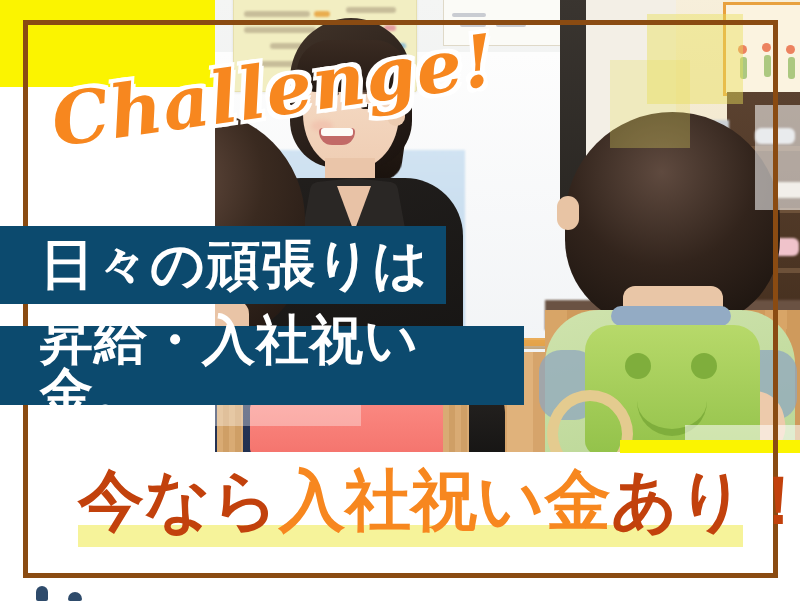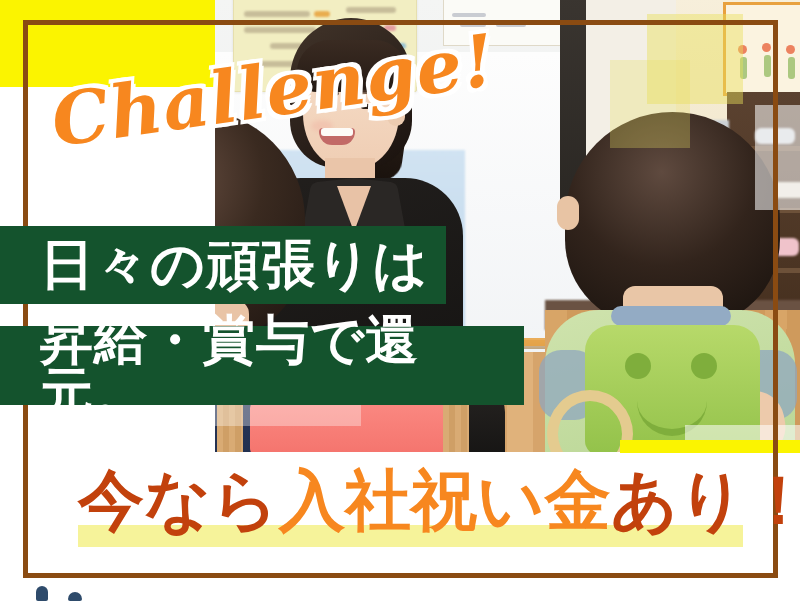--- a/index.html
+++ b/index.html
@@ -165,21 +165,21 @@
     color:#f7871f;
     white-space:nowrap;
     text-shadow:
       3px 0 0 #fff,-3px 0 0 #fff,0 3px 0 #fff,0 -3px 0 #fff,
       2px 2px 0 #fff,-2px 2px 0 #fff,2px -2px 0 #fff,-2px -2px 0 #fff,
       4px 4px 0 #fff,-4px 4px 0 #fff,4px -4px 0 #fff,-4px -4px 0 #fff;
   }
 
   
   .banner{
-    position:absolute;left:0;background:#14532d;
+    position:absolute;left:0;background:#0c4a6e;
     display:flex;align-items:center;
     color:#ffffff;
     font-family:"DejaVu Sans",sans-serif;
     font-weight:700;
   }
   .banner-1{top:226px;width:446px;height:78px;}
   .banner-2{top:326px;width:524px;height:79px;}
   .banner span{display:block;padding-left:40px;font-size:54px;letter-spacing:1px;line-height:1;}
   .banner-2 span{font-size:53px;padding-left:40px;}
 
@@ -324,21 +324,21 @@
   <div class="yellow-tl"></div>
 
   <div class="frame"></div>
 
   <div class="challenge">Challenge!</div>
 
   <div class="banner banner-1">
     <span>日々の頑張りは</span>
   </div>
   <div class="banner banner-2">
-    <span>昇給・賞与で還元。</span>
+    <span>昇給・入社祝い金。</span>
   </div>
 
   <div class="bottom-wrap">
     <div class="hl-highlight"></div>
     <div class="hl-text">
       <span class="hl-brown">今なら</span><span class="hl-orange">入社祝い金</span><span class="hl-brown">あり！</span>
     </div>
   </div>
 
   <div class="logo-cut">

